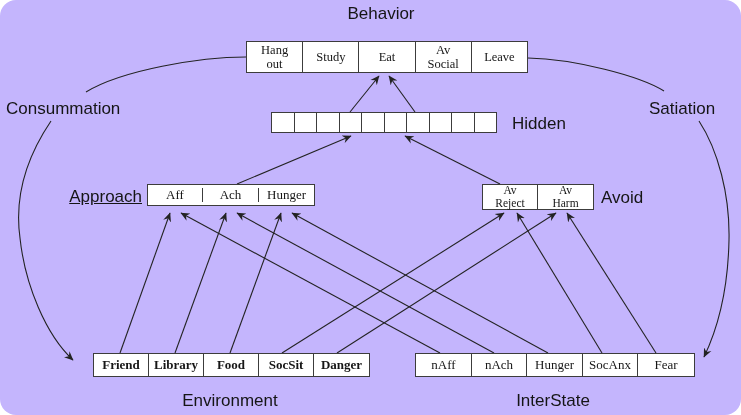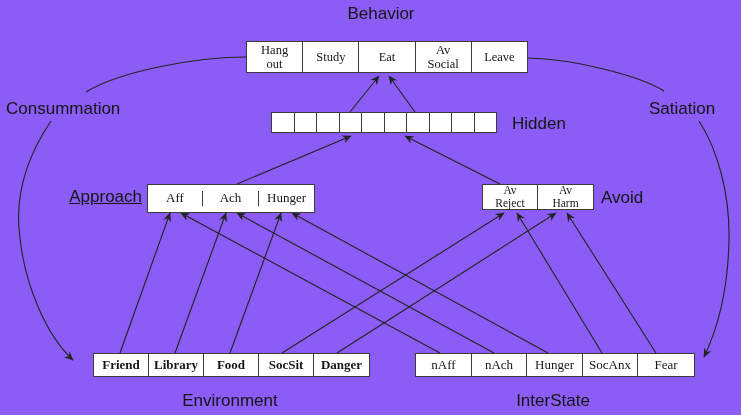--- a/index.html
+++ b/index.html
@@ -1,18 +1,18 @@
 <!DOCTYPE html>
 <html><head>
 <meta charset="utf-8">
 <style>
   html,body{margin:0;padding:0;background:#fff;}
   .canvas{
-    position:relative;width:741px;height:415px;background:#8b5cf6;overflow:hidden;
-    font-family:"Liberation Sans",sans-serif;color:#111;
+    position:relative;width:741px;height:415px;background:#c4b5fd;overflow:hidden;
+    font-family:"Liberation Sans",sans-serif;color:#111;border-radius:16px;
   }
   .wires{position:absolute;left:0;top:0;width:741px;height:415px;}
   .big-label{position:absolute;font-size:17px;line-height:20px;color:#151515;white-space:nowrap;}
   .center{text-align:center;}
   .right{text-align:right;text-decoration:underline;}
   .row{
     position:absolute;display:flex;box-sizing:border-box;
     border:1.4px solid #3c3c3c;background:#fff;
   }
   .cell{
@@ -82,21 +82,21 @@
     <div class="cell"></div>
     <div class="cell"></div>
     <div class="cell"></div>
     <div class="cell"></div>
     <div class="cell"></div>
     <div class="cell"></div>
   </div>
   <div class="big-label" style="left:512px;top:114px;">Hidden</div>
 
   <div class="big-label right" style="left:60px;top:187px;width:82px;">Approach</div>
-  <div class="row approach" style="left:147px;top:184px;height:29px;align-items:center;">
+  <div class="row approach" style="left:147px;top:184px;height:22px;align-items:center;">
     <div class="cell" style="width:55px">Aff</div>
     <div class="cell" style="width:56px">Ach</div>
     <div class="cell" style="width:55px">Hunger</div>
   </div>
 
   <div class="row avoid" style="left:482px;top:184px;height:26px;">
     <div class="cell" style="width:55px">Av
 Reject</div>
     <div class="cell" style="width:55px">Av
 Harm</div>

